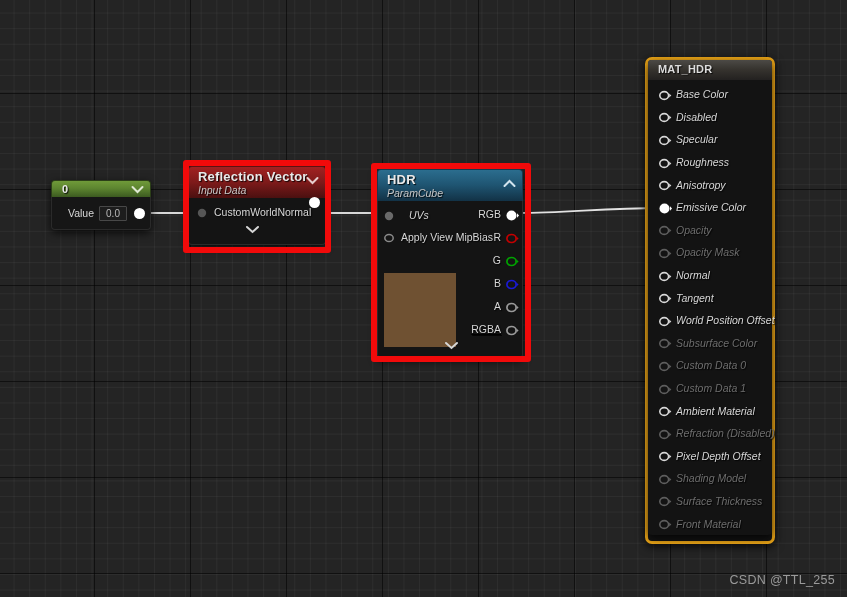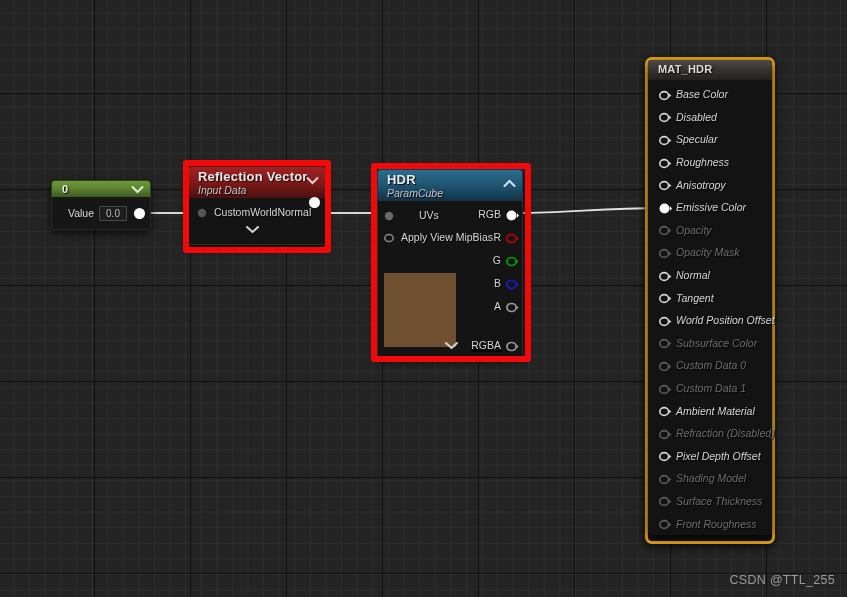--- a/index.html
+++ b/index.html
@@ -323,21 +323,21 @@
       </div>
     </div>
     <div class="node-body">
 
       <div class="pin-row" style="padding:8px 0 0 6px;">
         <div class="pin">
           <svg width="11" height="10" viewBox="0 0 11 10">
             <circle cx="5" cy="5" r="4.2" fill="#6a6a6a"></circle>
           </svg>
         </div>
-        <span class="pin-label" style="margin-left:24px;">UVs</span>
+        <span class="pin-label" style="margin-left:14px;font-style:italic;">UVs</span>
       </div>
       <div class="pin-row" style="padding:10px 0 0 6px;">
         <div class="pin">
           <svg width="11" height="10" viewBox="0 0 11 10">
             <ellipse cx="5" cy="5" rx="4.2" ry="3.6" fill="none" stroke="#8a8a8a" stroke-width="1.5"></ellipse>
           </svg>
         </div>
         <span class="pin-label" style="margin-left:6px;">Apply View MipBias</span>
       </div>
 
@@ -381,21 +381,21 @@
       </div>
       <div class="out-row" style="top:99px;">
         <span class="out-label">A</span>
         <div class="pin">
           <svg width="13" height="11" viewBox="0 0 13 11">
             <ellipse cx="5.5" cy="5.5" rx="4.6" ry="4" fill="none" stroke="#9a9a9a" stroke-width="1.7"></ellipse>
             <path d="M10.5 3.5 L12.6 5.5 L10.5 7.5 Z" fill="#9a9a9a"></path>
           </svg>
         </div>
       </div>
-      <div class="out-row" style="top:138px;text-decoration:underline;">
+      <div class="out-row" style="top:122px;text-decoration:underline;">
         <span class="out-label">RGBA</span>
         <div class="pin">
           <svg width="13" height="11" viewBox="0 0 13 11">
             <ellipse cx="5.5" cy="5.5" rx="4.6" ry="4" fill="none" stroke="#9a9a9a" stroke-width="1.7"></ellipse>
             <path d="M10.5 3.5 L12.6 5.5 L10.5 7.5 Z" fill="#9a9a9a"></path>
           </svg>
         </div>
       </div>
 
       <div class="chev" style="left:66px; top:139px; width:15px;">
@@ -583,21 +583,21 @@
           </span>
           <span class="pin-label">Surface Thickness</span>
         </div>
         <div class="mat-row dim">
           <span class="pin">
             <svg width="13" height="11" viewBox="0 0 13 11">
               <ellipse cx="5.2" cy="5.5" rx="4.4" ry="3.9" fill="none" stroke="#5e5e5e" stroke-width="1.6"></ellipse>
               <path d="M10.2 3.6 L12.3 5.5 L10.2 7.4 Z" fill="#5e5e5e"></path>
             </svg>
           </span>
-          <span class="pin-label">Front Roughness</span>
+          <span class="pin-label">Front Material</span>
         </div>
       </div>
   </div>
 
   <div class="hl-box" style="left:183px; top:160px; width:148px; height:93px;"></div>
   <div class="hl-box" style="left:371px; top:163px; width:160px; height:199px;"></div>
 
   <div id="watermark">CSDN @TTL_255</div>
 
 </div>

